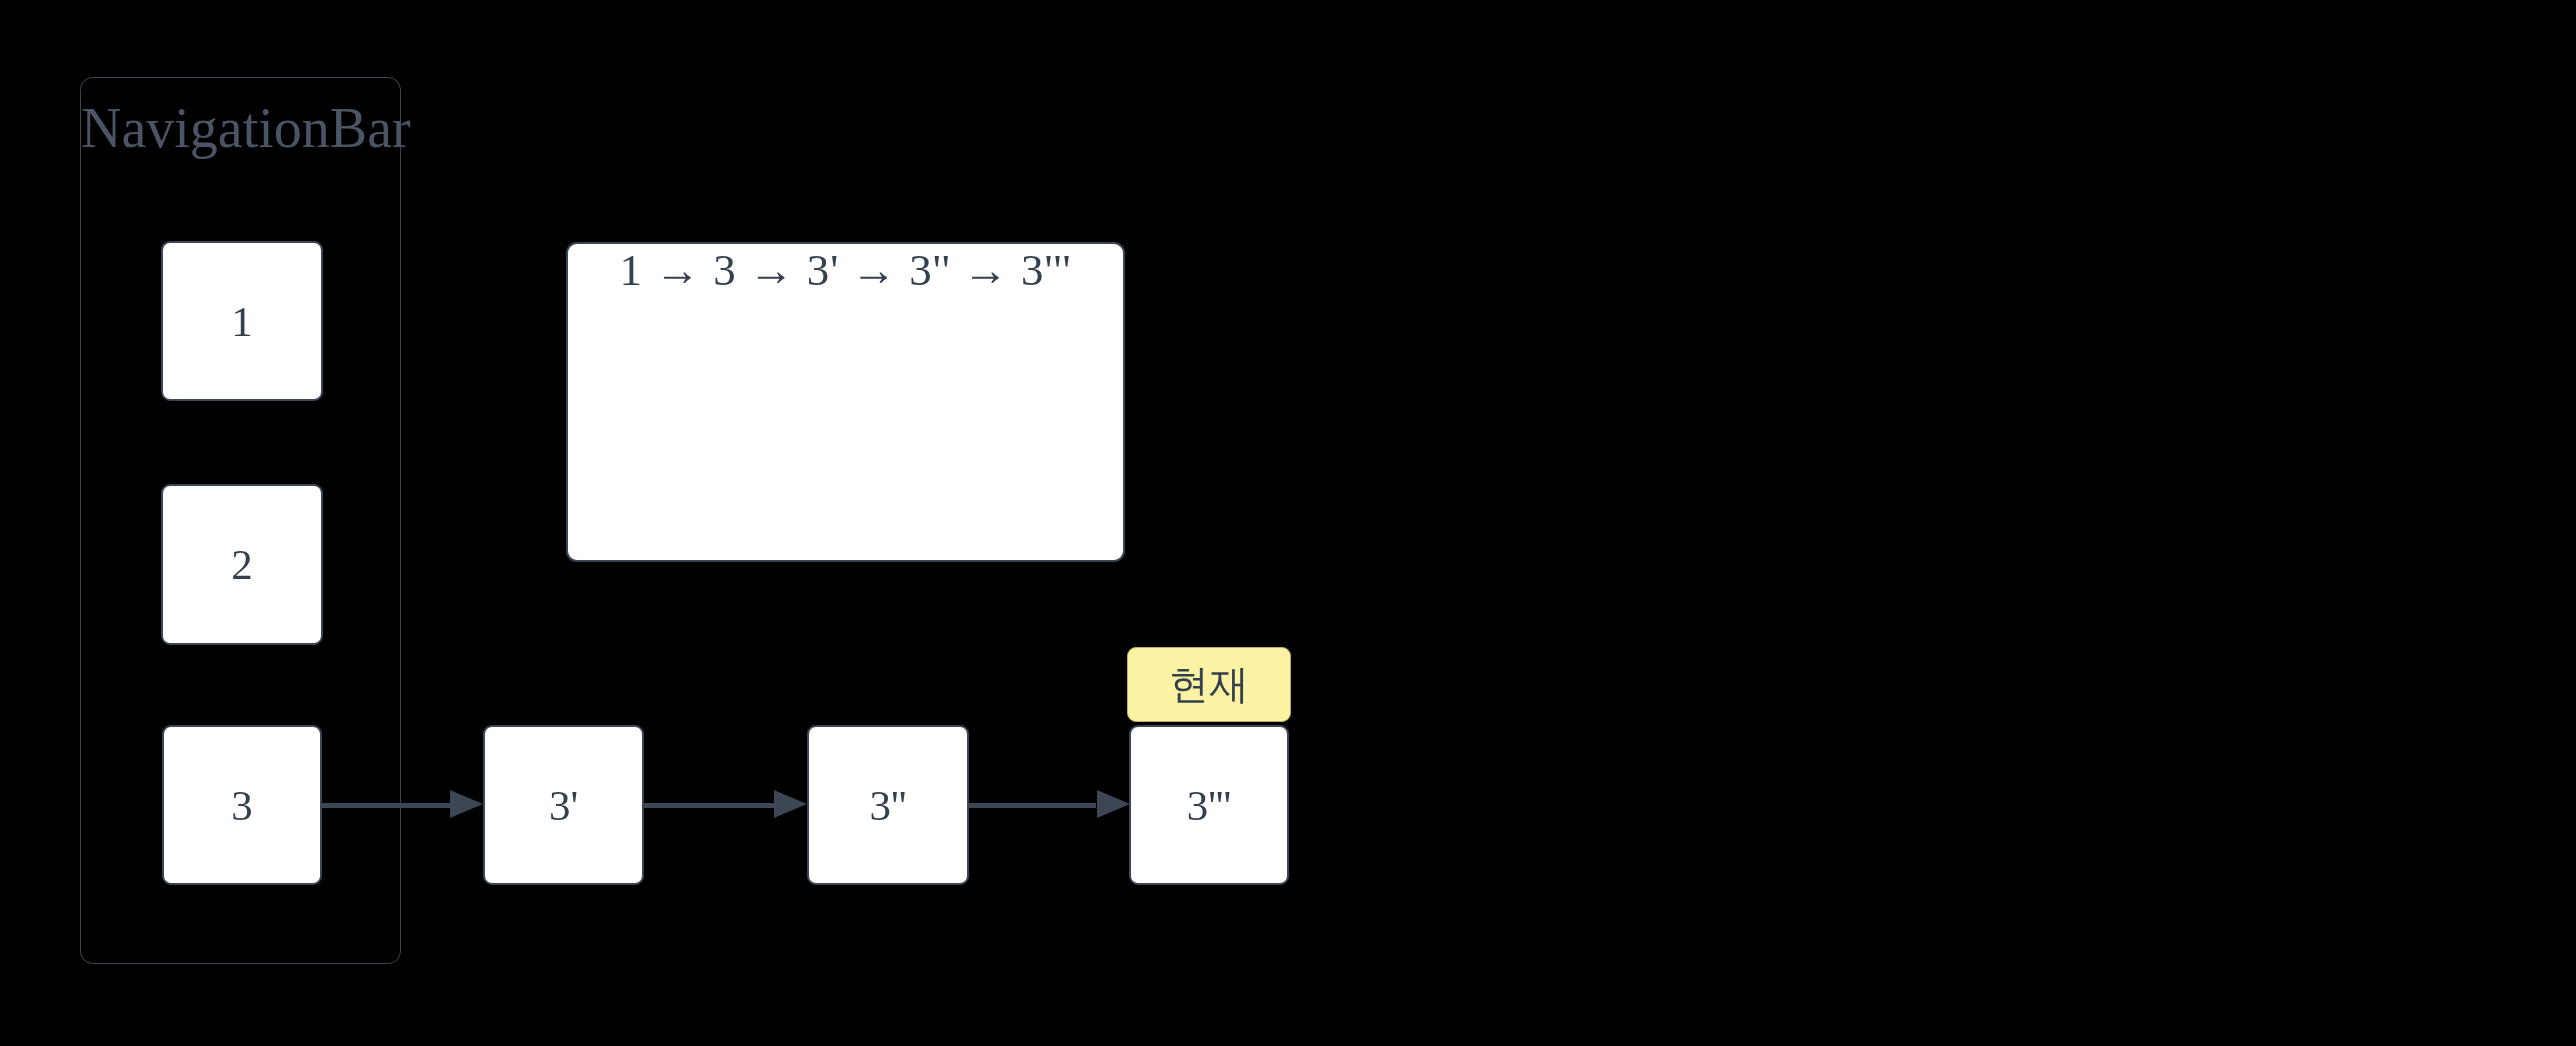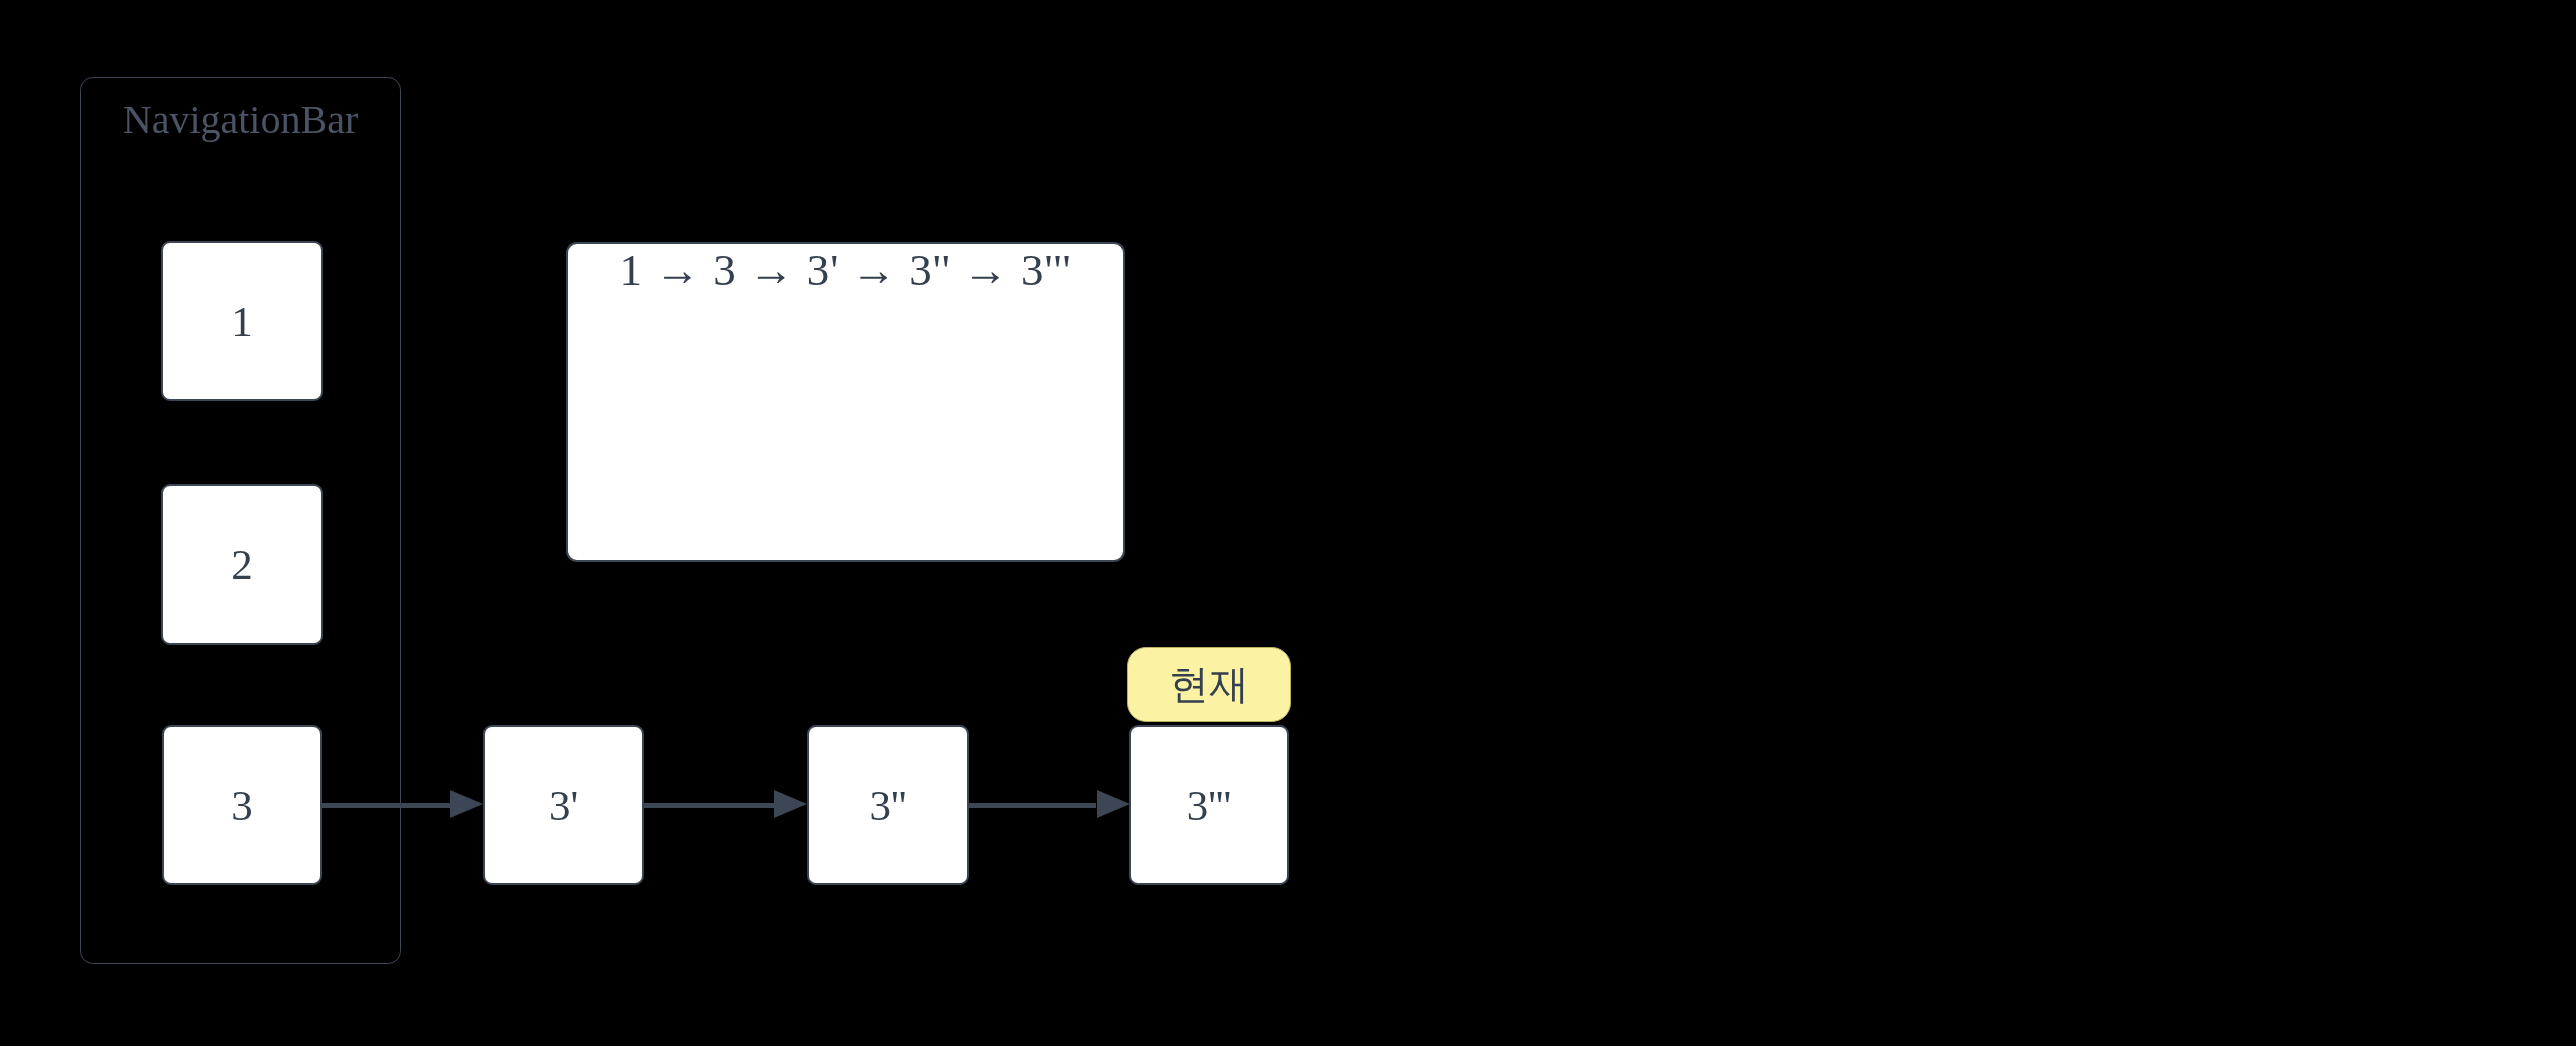--- a/index.html
+++ b/index.html
@@ -19,21 +19,21 @@
     width: 321px; height: 887px;
     border: 1.8px solid #3e4756;
     border-radius: 12.7px;
     box-sizing: border-box;
   }
   .cluster-title {
     position: absolute;
     left: 0; top: 18px;
     width: 100%;
     text-align: center;
-    font-size: 40px;
+    font-size: 56px;
     color: #4a5464;
   }
 
   
   .node {
     position: absolute;
     background: #ffffff;
     border: 2.7px solid #3d4654;
     border-radius: 9px;
     box-sizing: border-box;
@@ -67,21 +67,21 @@
     letter-spacing: 0.9px;
   }
 
   
   .current-badge {
     position: absolute;
     left: 1127px; top: 647px;
     width: 164px; height: 75px;
     background: #fbf3a3;
     border: 1.8px solid #b9b162;
-    border-radius: 19px;
+    border-radius: 9px;
     box-sizing: border-box;
     display: flex;
     align-items: center;
     justify-content: center;
     font-size: 40px;
     color: #35404e;
   }
 
   
   .edge-line {

